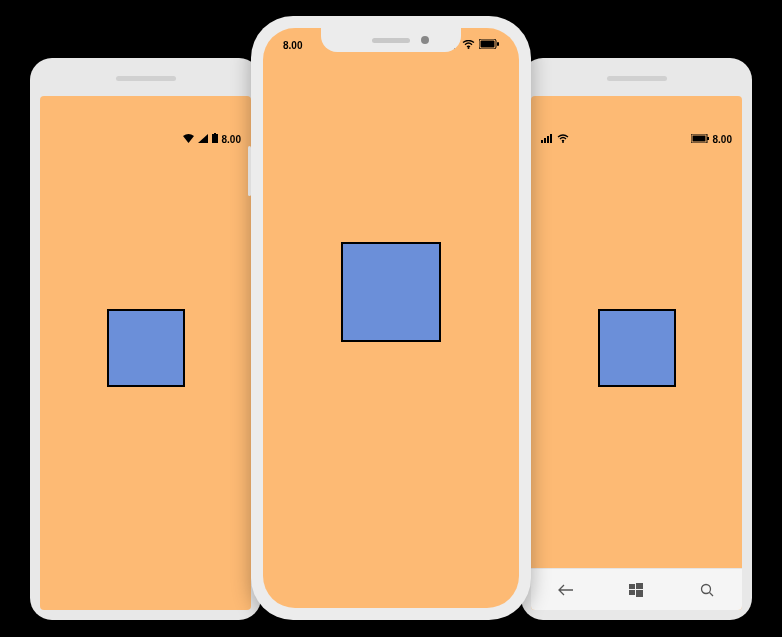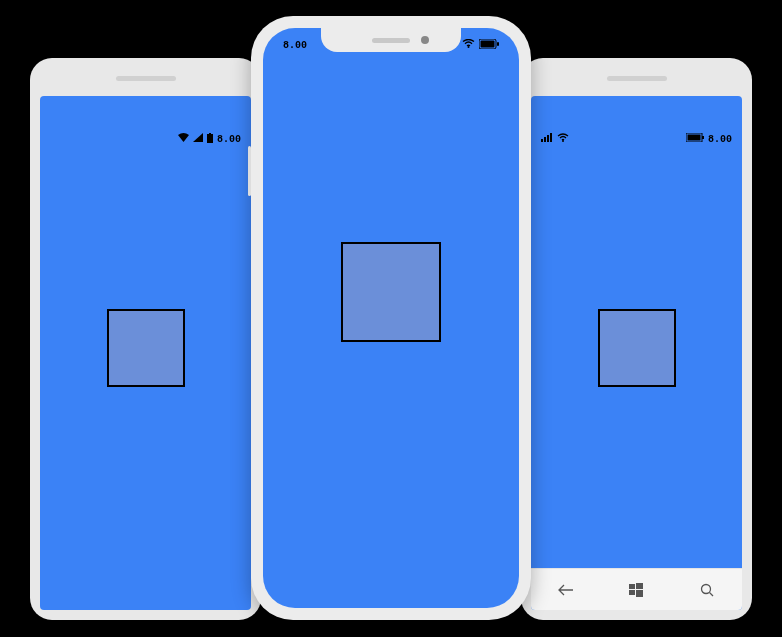--- a/index.html
+++ b/index.html
@@ -43,26 +43,25 @@
     .phone-right {
       left: 521px;
       top: 58px;
       width: 231px;
       height: 562px;
       border-radius: 22px;
       padding: 10px;
     }
     
     .screen {
-      background: #3b82f6;
+      background: #fdba74;
       width: 100%;
       height: 100%;
       position: relative;
       overflow: hidden;
-      font-family: Liberation Mono, monospace;
     }
     
     .phone-left .screen, .phone-right .screen { border-radius: 4px; }
     .phone-center .screen { border-radius: 32px; }
     
     
     .earpiece {
       position: absolute;
       background: #d0d0d0;
       border-radius: 3px;

